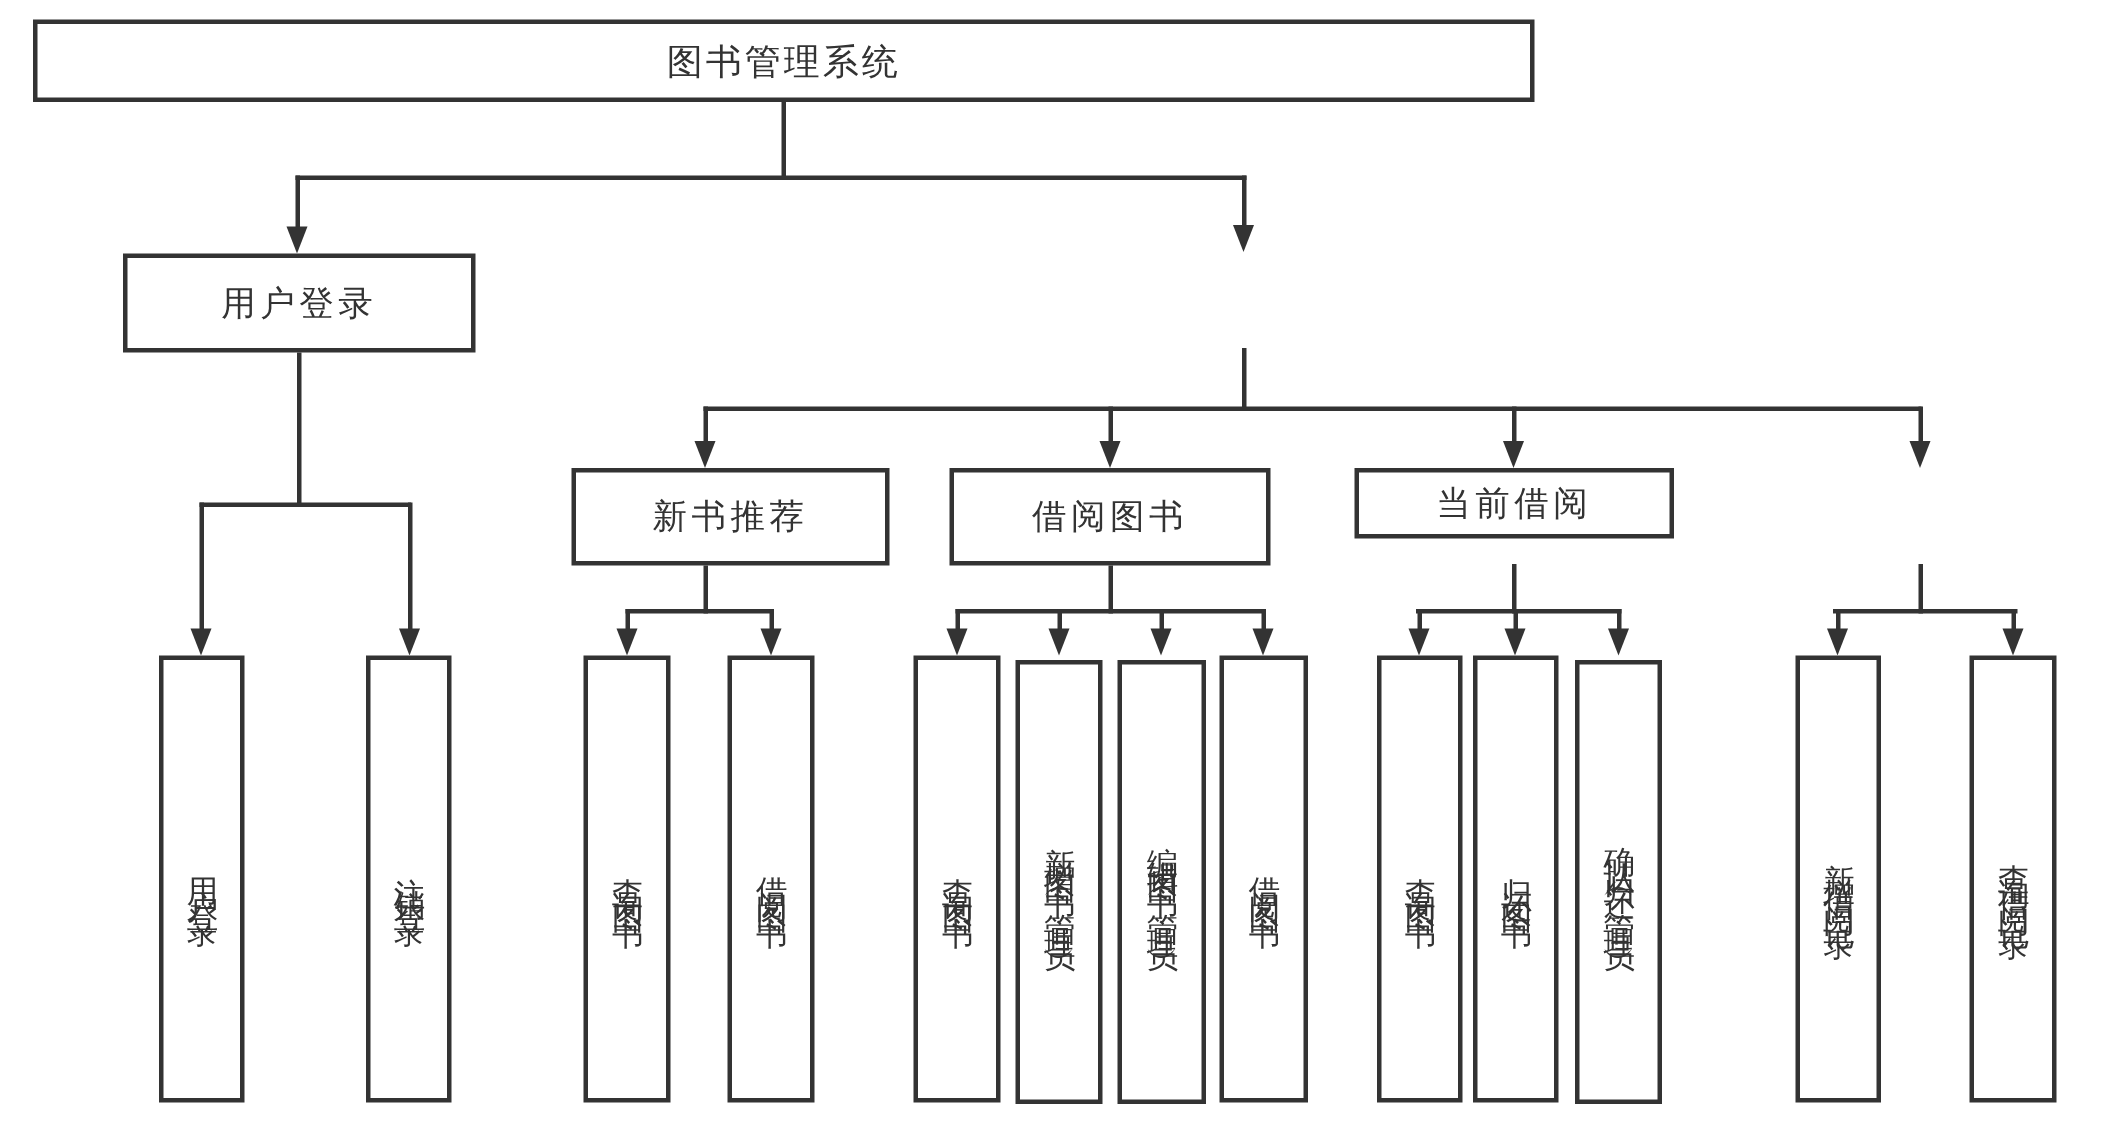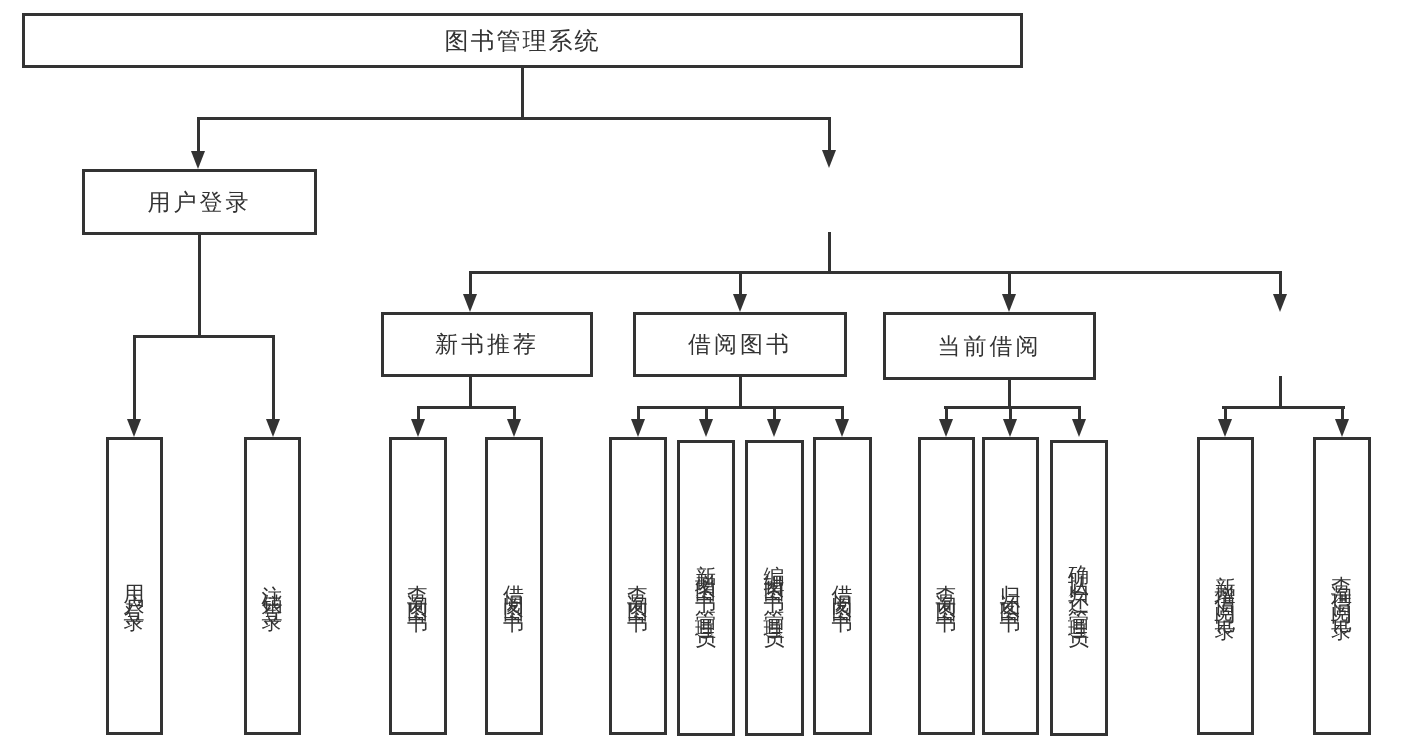--- a/index.html
+++ b/index.html
@@ -99,21 +99,21 @@
   <div class="box hbox" style="left:82px;top:169px;width:235px;height:66px;">
     <span>用户登录</span>
   </div>
 
   <div class="box hbox" style="left:381px;top:312px;width:212px;height:65px;">
     <span>新书推荐</span>
   </div>
   <div class="box hbox" style="left:633px;top:312px;width:214px;height:65px;">
     <span>借阅图书</span>
   </div>
-  <div class="box hbox" style="left:883px;top:312px;width:213px;height:68px;">
+  <div class="box hbox" style="left:903px;top:312px;width:213px;height:47px;">
     <span>当前借阅</span>
   </div>
 
   <div class="box vbox" style="left:106px;top:437px;width:57px;height:298px;">
     <span>用户登录</span>
   </div>
   <div class="box vbox" style="left:244px;top:437px;width:57px;height:298px;">
     <span>注销登录</span>
   </div>
 

